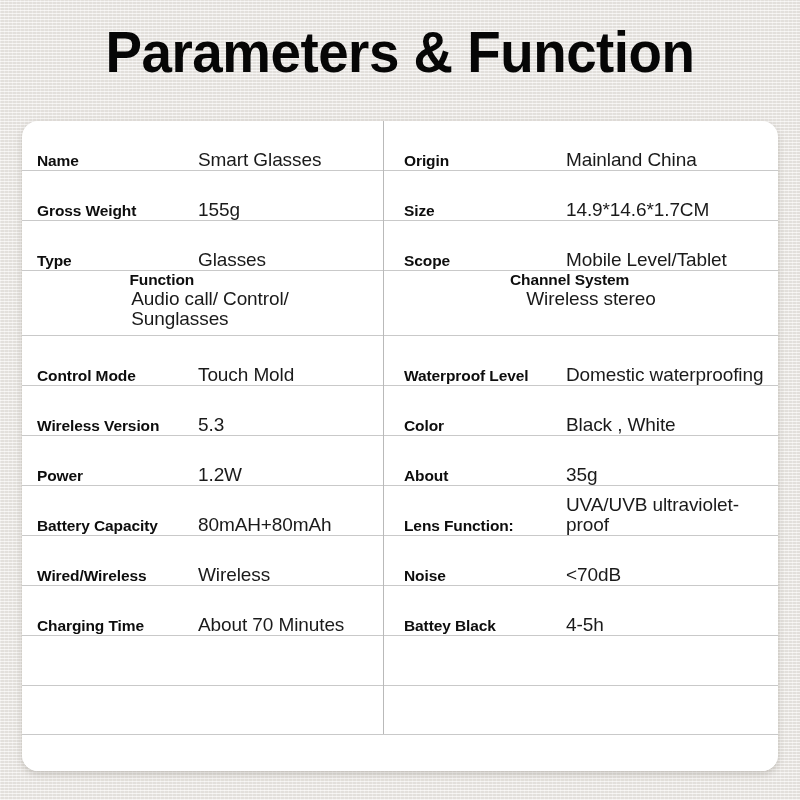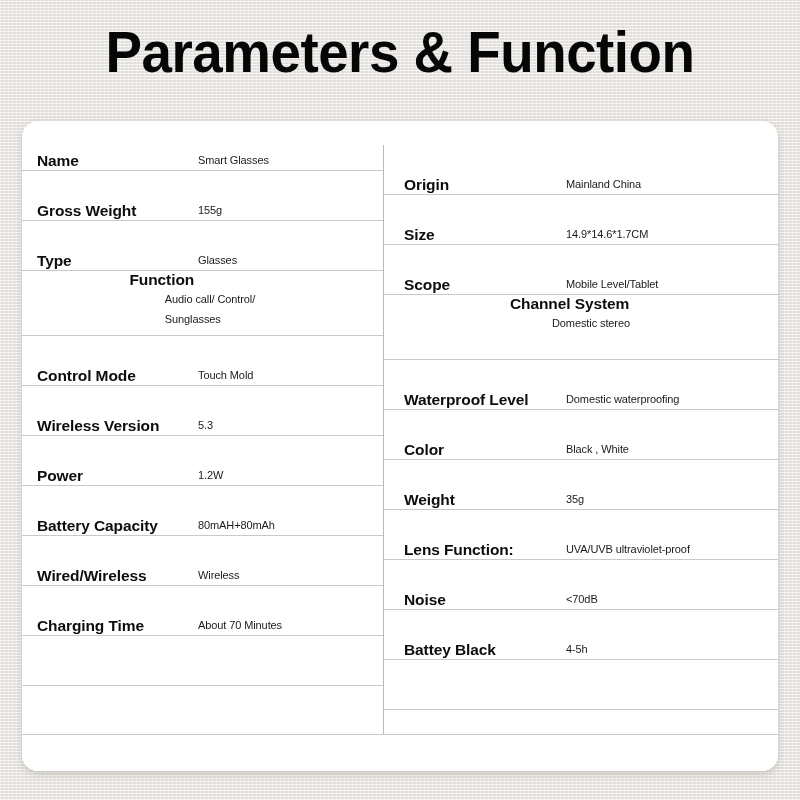--- a/index.html
+++ b/index.html
@@ -61,21 +61,21 @@
     top: 0;
     width: 756px;
     height: 650px;
     display: flex;
   }
   .col {
     position: relative;
     box-sizing: border-box;
   }
   .col-left  { width: 361px; }
-  .col-right { width: 395px; border-left: 1px solid #b9b9b9; margin-top: 24px; }
+  .col-right { width: 395px; border-left: 1px solid #b9b9b9; }
 
   .row {
     position: relative;
     display: flex;
     align-items: flex-end;
     box-sizing: border-box;
     border-bottom: 1px solid #c9c9c9;
     height: 50px;
     padding: 0 0 0 15px;
   }
@@ -90,21 +90,21 @@
     font-weight: 700;
     color: #0d0d0d;
     letter-spacing: -0.1px;
     white-space: nowrap;
     flex: 0 0 auto;
   }
   .col-left  .k { width: 161px; }
   .col-right .k { width: 162px; }
 
   .v {
-    font-size: 11px;
+    font-size: 19px;
     font-weight: 400;
     color: #1a1a1a;
     letter-spacing: -0.1px;
     line-height: 20px;
     white-space: pre-line;
     flex: 1 1 auto;
   }
 
   
   .card-foot {
@@ -184,32 +184,32 @@
         <div class="row">
           <span class="k">Size</span>
           <span class="v">14.9*14.6*1.7CM</span>
         </div>
         <div class="row">
           <span class="k">Scope</span>
           <span class="v">Mobile Level/Tablet</span>
         </div>
         <div class="row tall">
           <span class="k">Channel System</span>
-          <span class="v">Domestic stereo</span>
+          <span class="v">Wireless stereo</span>
         </div>
         <div class="row">
           <span class="k">Waterproof Level</span>
           <span class="v">Domestic waterproofing</span>
         </div>
         <div class="row">
           <span class="k">Color</span>
           <span class="v">Black , White</span>
         </div>
         <div class="row">
-          <span class="k">Weight</span>
+          <span class="k">About</span>
           <span class="v">35g</span>
         </div>
         <div class="row">
           <span class="k">Lens Function:</span>
           <span class="v">UVA/UVB ultraviolet-proof</span>
         </div>
         <div class="row">
           <span class="k">Noise</span>
           <span class="v">&lt;70dB</span>
         </div>

